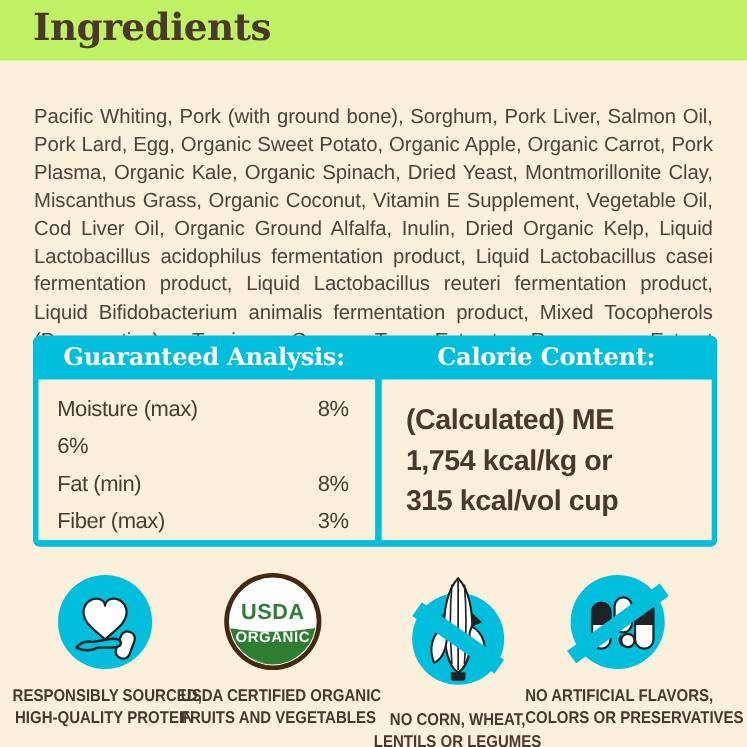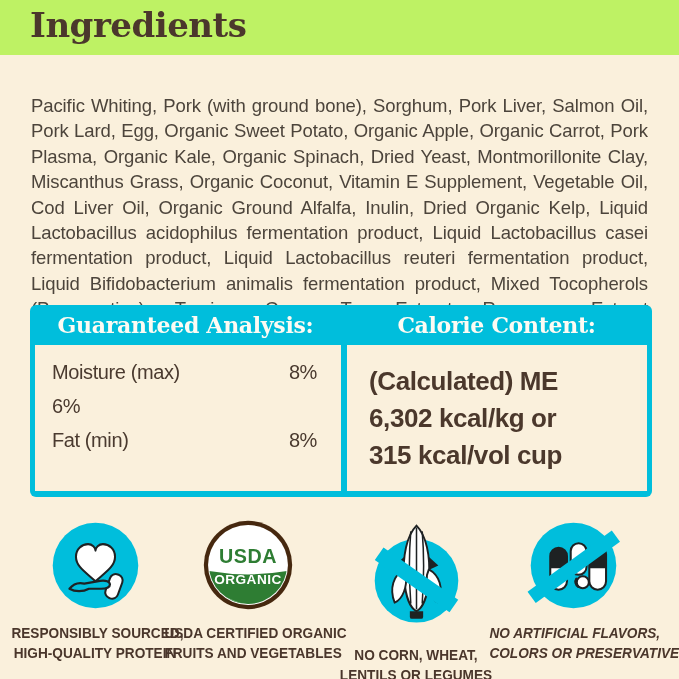--- a/index.html
+++ b/index.html
@@ -49,21 +49,21 @@
   .badge{position:absolute;width:190px;text-align:center;}
   .badge .iconwrap{height:100px;display:flex;align-items:flex-end;justify-content:center;}
   .caption{
     margin-top:11px;font-weight:bold;font-size:15.5px;line-height:20px;
     color:#4A362B;transform:scaleX(0.88);transform-origin:center top;
     white-space:nowrap;
   }
   .b1{left:0px;top:512px;}
   .b2{left:153px;top:512px;}
   .b3{left:321px;top:520px;}
-  .b4{left:478px;top:512px;font-style:italic;}
+  .b4{left:466px;top:512px;}
   svg{display:block;margin:0 auto;}
 </style>
 </head>
 <body>
 
 <div class="topbar">
   <div class="title">Ingredients</div>
 </div>
 
 <div class="para">Pacific Whiting, Pork (with ground bone), Sorghum, Pork Liver, Salmon Oil, Pork Lard, Egg, Organic Sweet Potato, Organic Apple, Organic Carrot, Pork Plasma, Organic Kale, Organic Spinach, Dried Yeast, Montmorillonite Clay, Miscanthus Grass, Organic Coconut, Vitamin E Supplement, Vegetable Oil, Cod Liver Oil, Organic Ground Alfalfa, Inulin, Dried Organic Kelp, Liquid Lactobacillus acidophilus fermentation product, Liquid Lactobacillus casei fermentation product, Liquid Lactobacillus reuteri fermentation product, Liquid Bifidobacterium animalis fermentation product, Mixed Tocopherols (Preservative), Taurine, Green Tea Extract, Rosemary Extract</div>
@@ -79,24 +79,28 @@
         <span>Moisture (max)</span>
         <span>8%</span>
       </div>
       <div class="ga-row">
         <span>6%</span>
       </div>
       <div class="ga-row">
         <span>Fat (min)</span>
         <span>8%</span>
       </div>
+      <div class="ga-row">
+        <span>Fiber (max)</span>
+        <span>3%</span>
+      </div>
     </div>
     <div class="cream-box cal-box">
       <div class="cal-line">(Calculated) ME</div>
-      <div class="cal-line">6,302 kcal/kg or</div>
+      <div class="cal-line">1,754 kcal/kg or</div>
       <div class="cal-line">315 kcal/vol cup</div>
     </div>
   </div>
 </div>
 
 <div class="badge b1">
   <div class="iconwrap">
     <svg width="93" height="93" viewBox="0 0 100 100">
       <circle cx="50" cy="50" r="46" fill="#00BEDC"></circle>
       <path d="M50 67 C39 57 29 51 29 40.5 C29 32 35.5 27 42 27 C46.5 27 50 30.5 50 34 C50 30.5 53.5 27 58 27 C64.5 27 71 32 71 40.5 C71 51 61 57 50 67 Z" fill="#FFFFFF" stroke="#1E2223" stroke-width="2.2" stroke-linejoin="round"></path>

